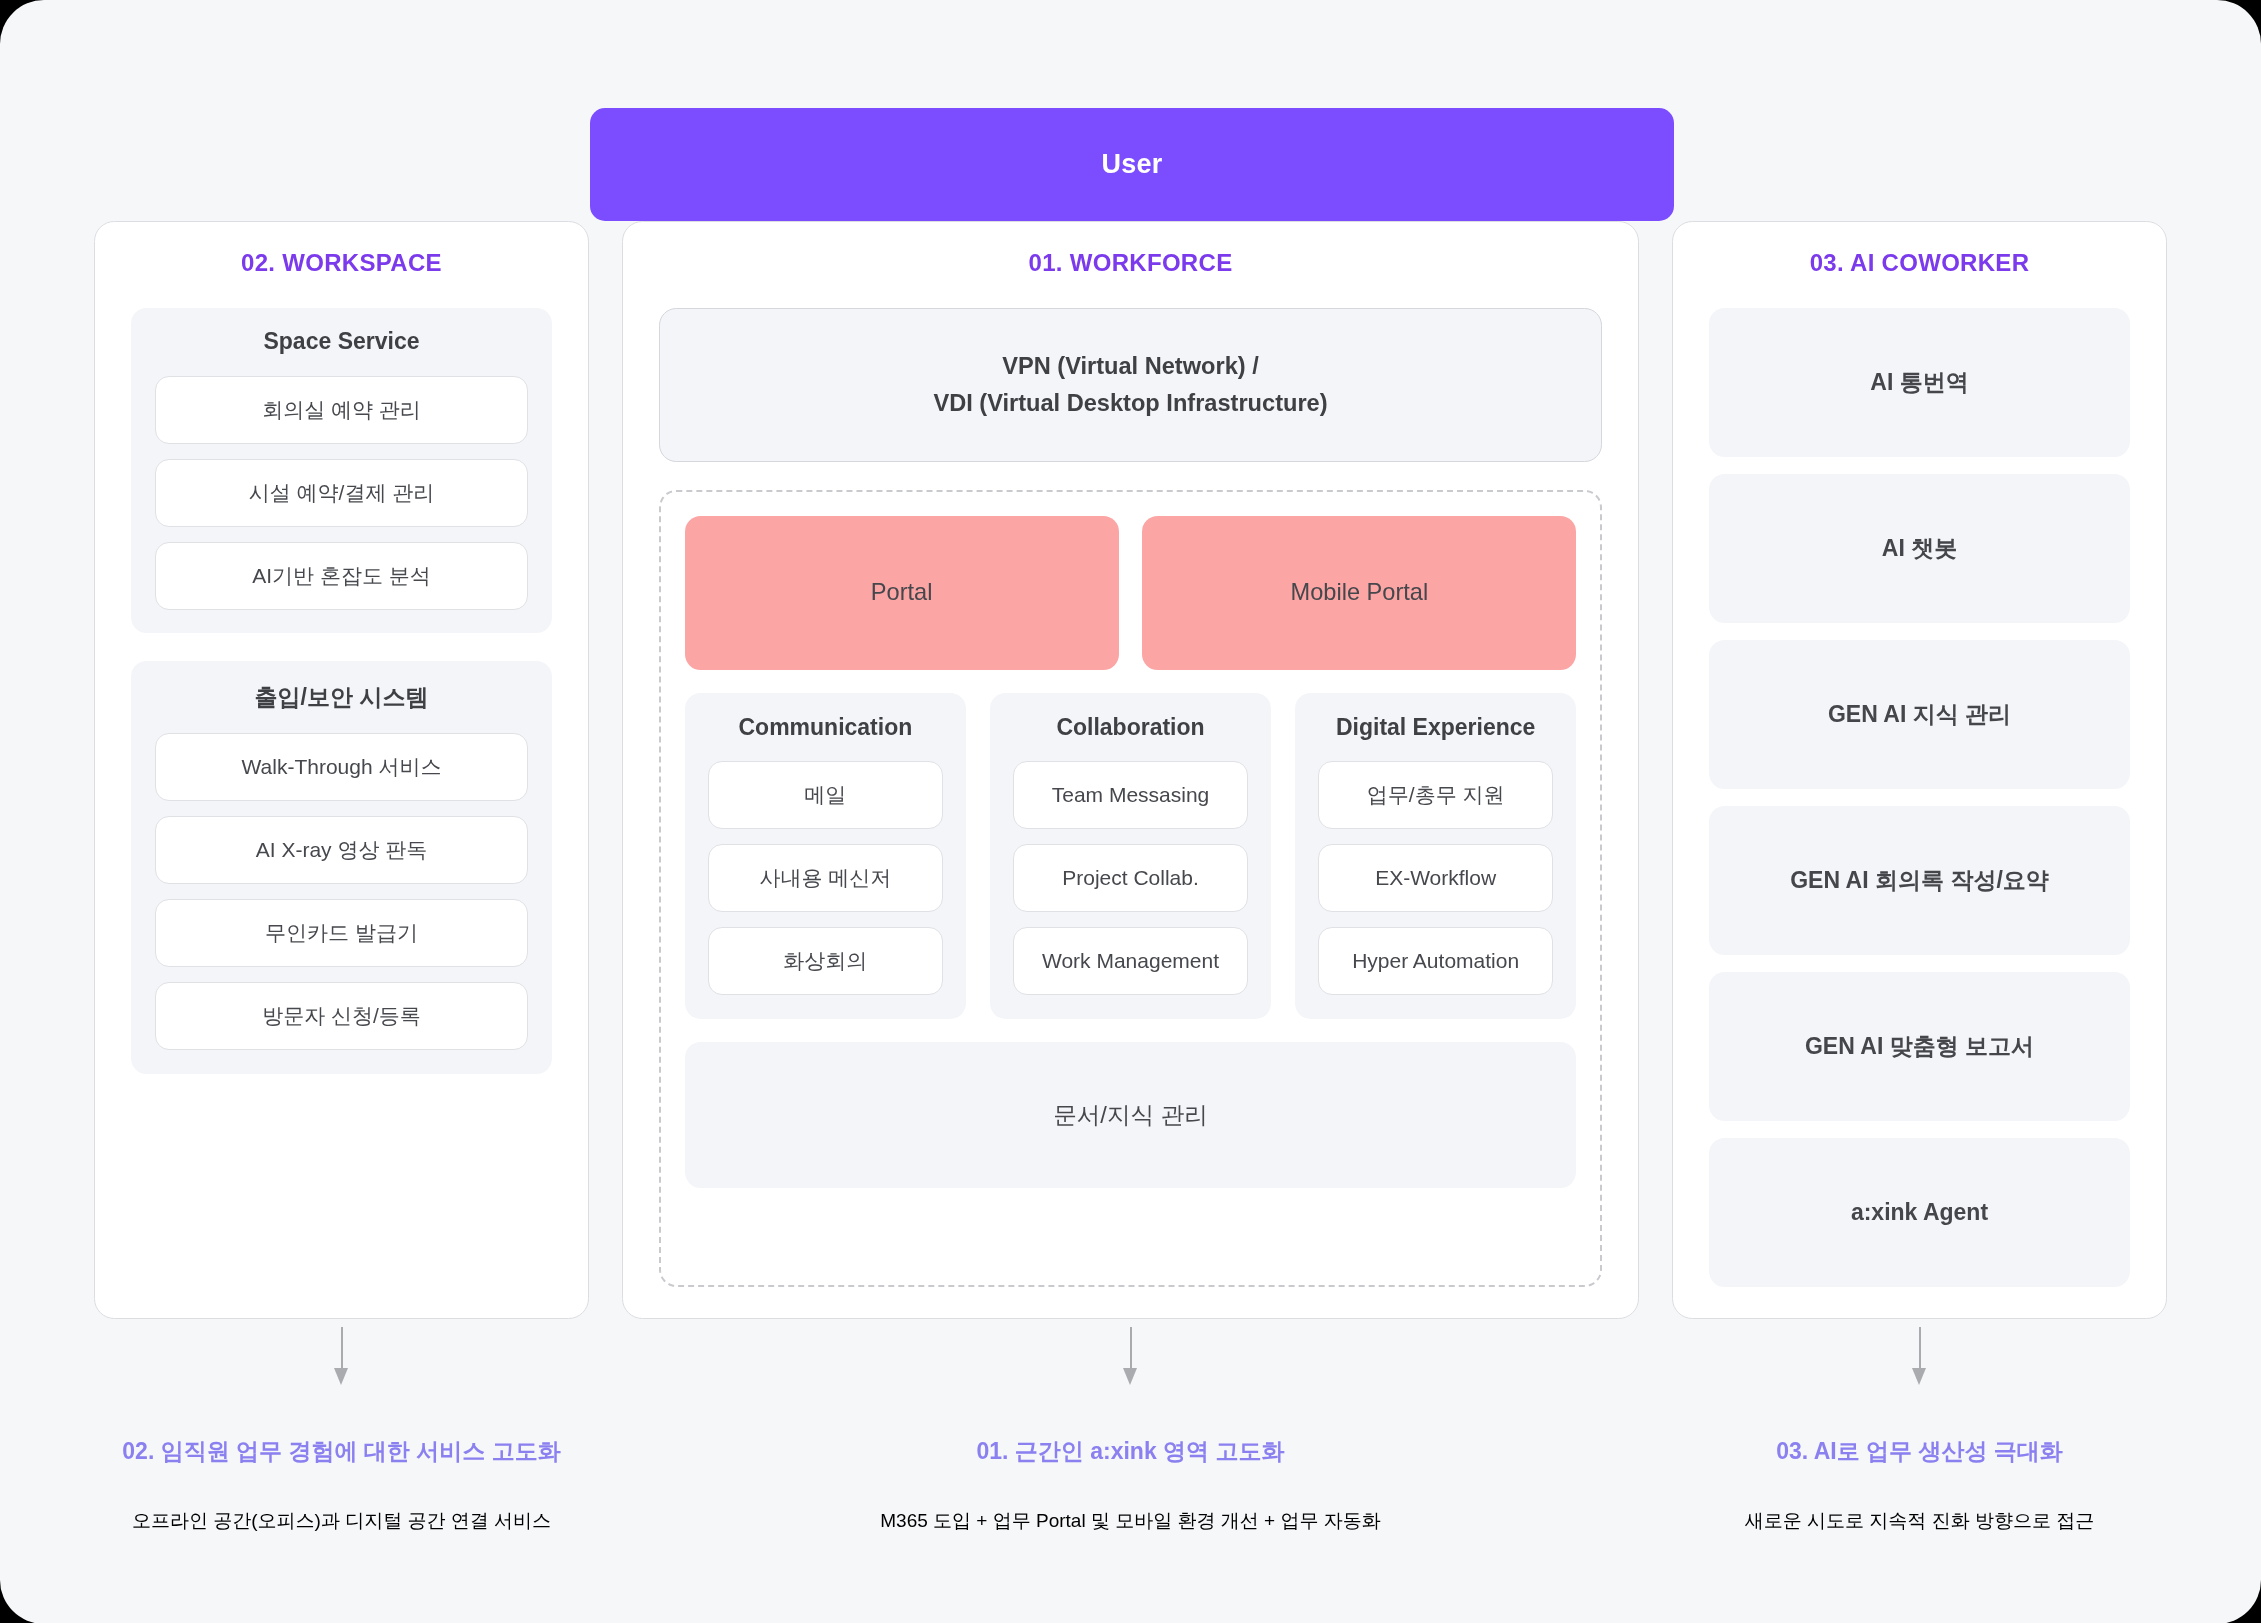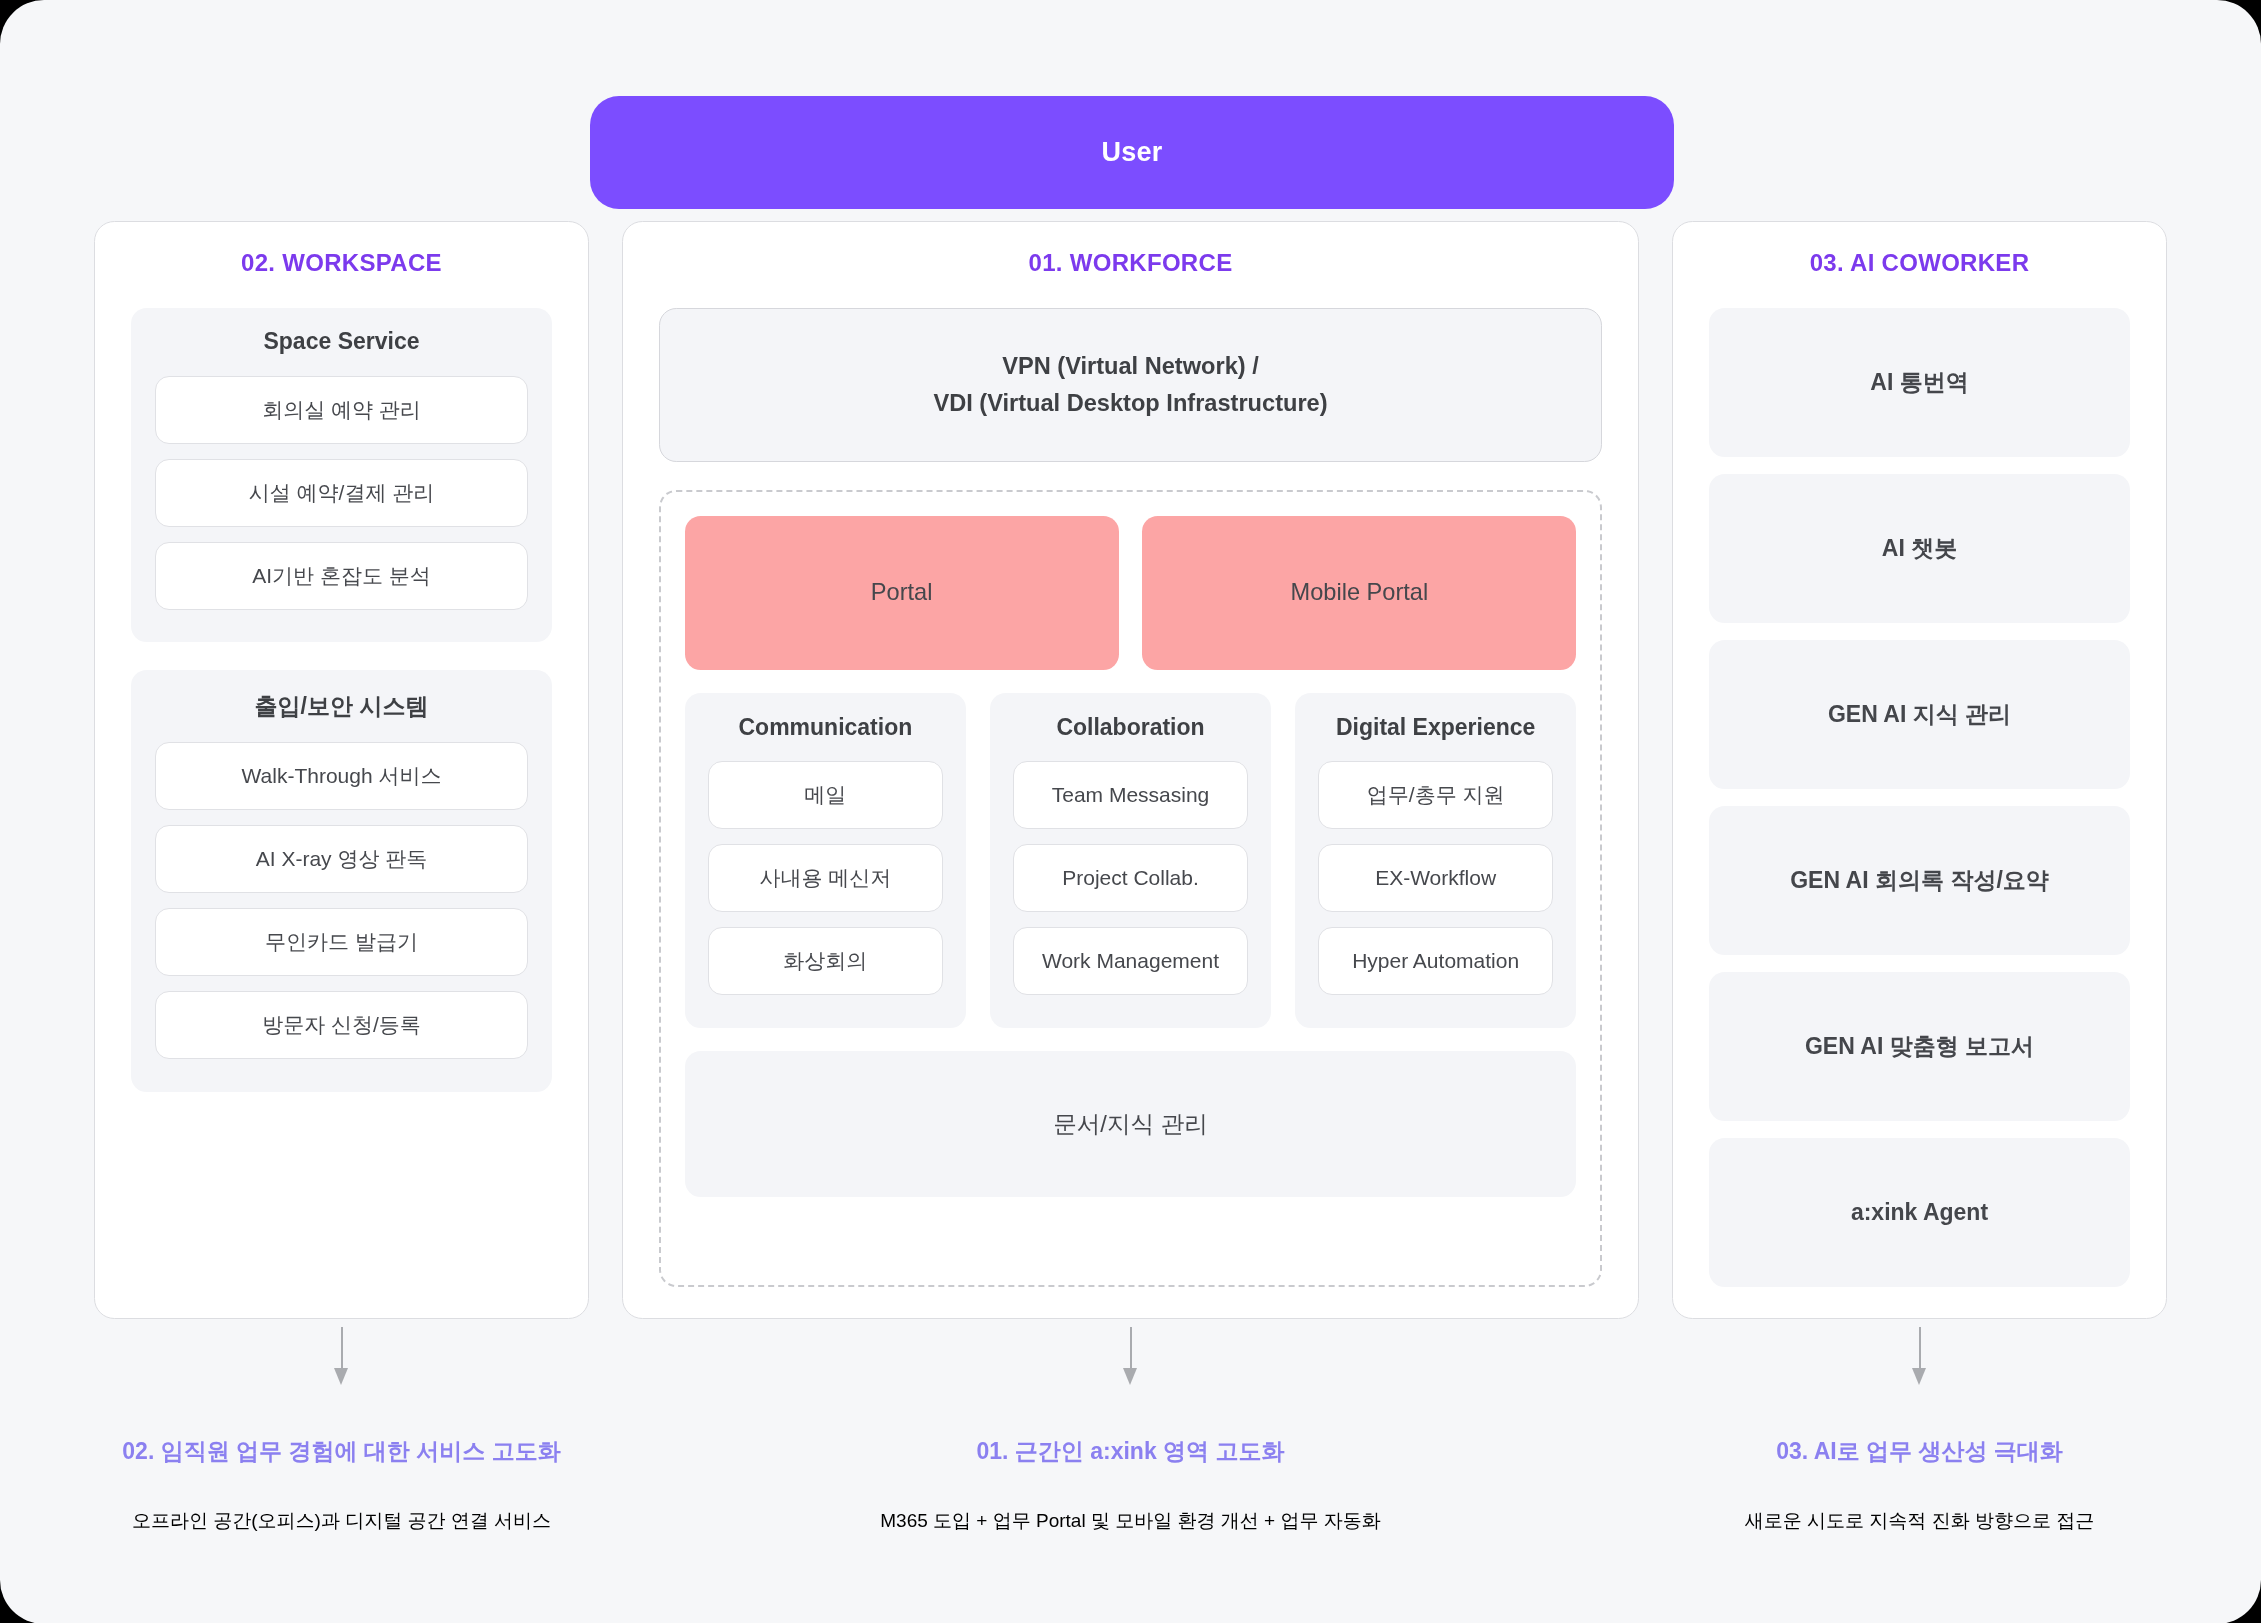--- a/index.html
+++ b/index.html
@@ -17,25 +17,25 @@
     height: 1624px;
     background: #f6f7f9;
     border-radius: 44px;
     overflow: hidden;
   }
 
   
   #user-banner {
     position: absolute;
     left: 590px;
-    top: 96px;
+    top: 108px;
     width: 1084px;
     height: 113px;
     background: #7c4dff;
-    border-radius: 29px;
+    border-radius: 15px;
     display: flex;
     align-items: center;
     justify-content: center;
   }
   #user-banner .label {
     color: #ffffff;
     font-size: 27px;
     font-weight: bold;
     letter-spacing: 0.2px;
   }
@@ -90,21 +90,21 @@
     border: 1.6px solid #e0e1e5;
     border-radius: 14px;
     height: 68px;
     display: flex;
     align-items: center;
     justify-content: center;
     font-size: 21px;
     color: #46484d;
     margin-bottom: 15px;
   }
-  .pill:last-child { margin-bottom: 9px; }
+  .pill:last-child { margin-bottom: 0; }
 
   
   .column.left .group + .group { margin-top: 28px; }
 
   
   #vpn-box {
     background: #f4f5f8;
     border: 1.6px solid #d6d7dc;
     border-radius: 17.3px;
     height: 154px;

